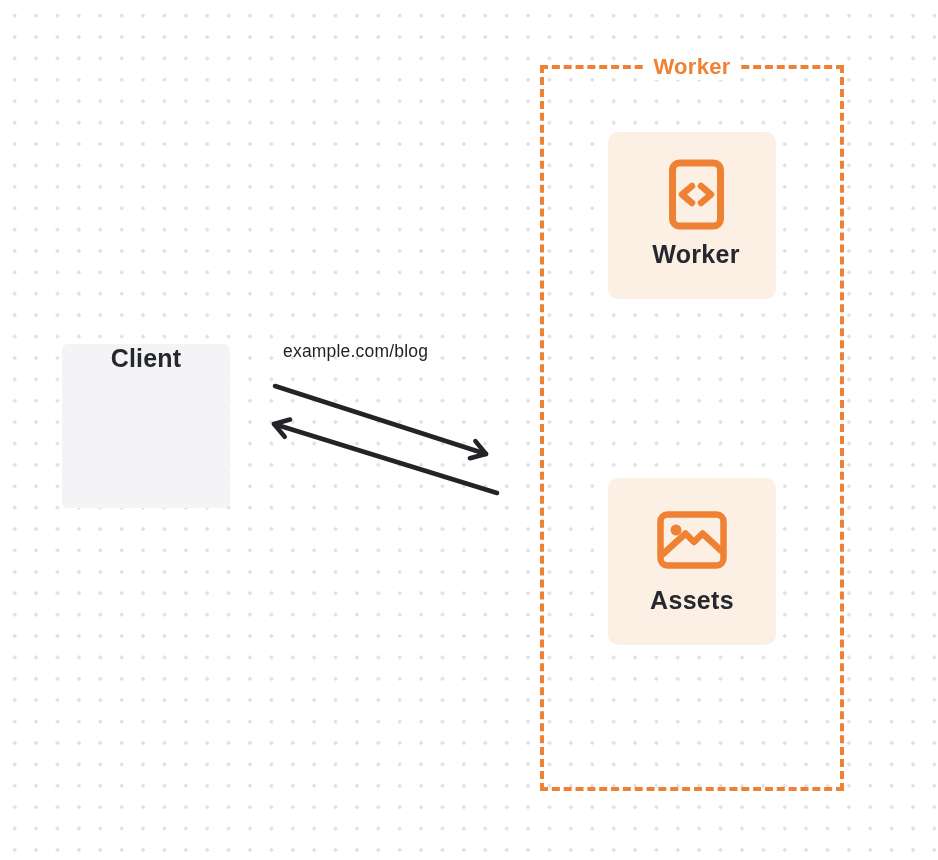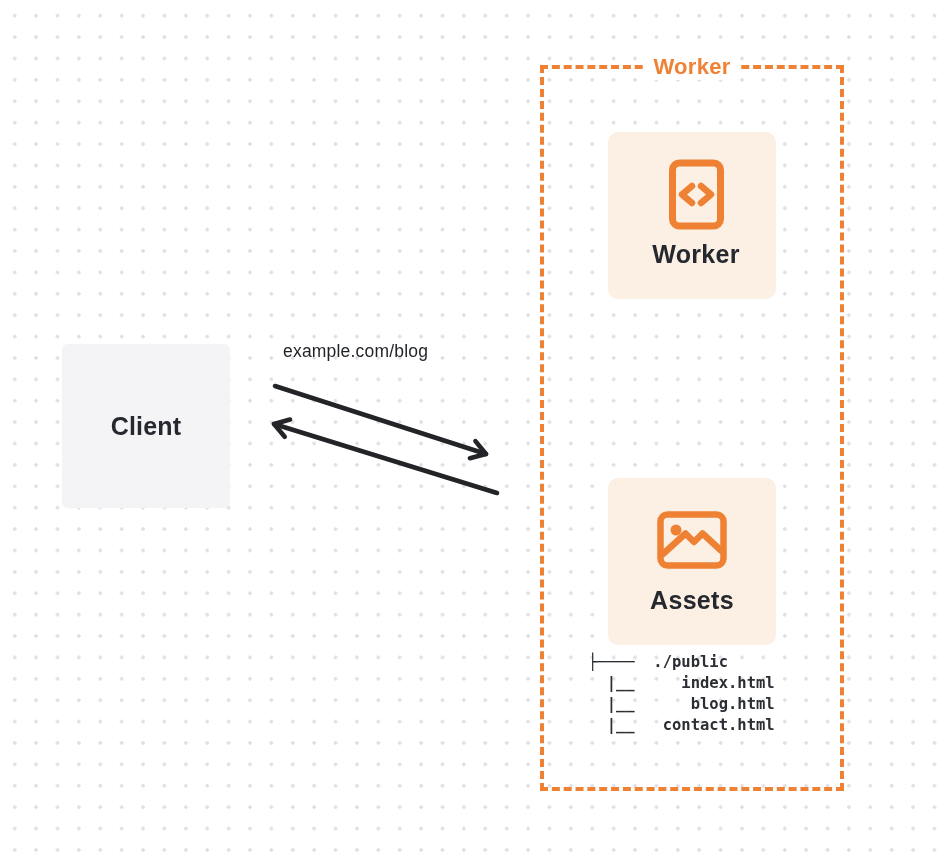--- a/index.html
+++ b/index.html
@@ -20,21 +20,21 @@
     position:relative;width:938px;height:860px;
     background-color:#ffffff;
     background-image:radial-gradient(circle, var(--dot) 1.5px, rgba(255,255,255,0) 1.9px);
     background-size:21.4px 21.4px;
     background-position:4px 5px;
   }
   
   .client-box{
     position:absolute;left:62px;top:344px;width:168px;height:164px;
     background:var(--client-bg);border-radius:6px;
-    display:flex;align-items:center;justify-content:center;
+    display:flex;align-items:flex-start;justify-content:center;
   }
   .client-box .node-label{
     font-size:25px;font-weight:bold;color:var(--text-dark);letter-spacing:.2px;
   }
   
   .request-label{
     position:absolute;left:283px;top:341px;
     font-size:17.5px;font-weight:normal;color:#1E2125;letter-spacing:.2px;
   }
   
@@ -109,19 +109,15 @@
       <span class="icon-wrap">
         <svg width="70" height="58" viewBox="0 0 70 58" xmlns="http://www.w3.org/2000/svg" aria-hidden="true">
           <rect x="3.5" y="3.5" width="63" height="51" rx="7" fill="none" stroke="#EE8133" stroke-width="6.5"></rect>
           <circle cx="19" cy="19" r="5.5" fill="#EE8133"></circle>
           <polyline points="6,43 28.5,22.5 37,31 45.5,22.5 64,39.5" fill="none" stroke="#EE8133" stroke-width="6.5" stroke-linecap="round" stroke-linejoin="round"></polyline>
         </svg>
       </span>
       <span class="node-label">Assets</span>
     </div>
 
-    <pre class="file-tree">├────  ./public
-  |__     index.html
-  |__      blog.html
-  |__   contact.html</pre>
   </div>
 
 </div>
 
 </body></html>

